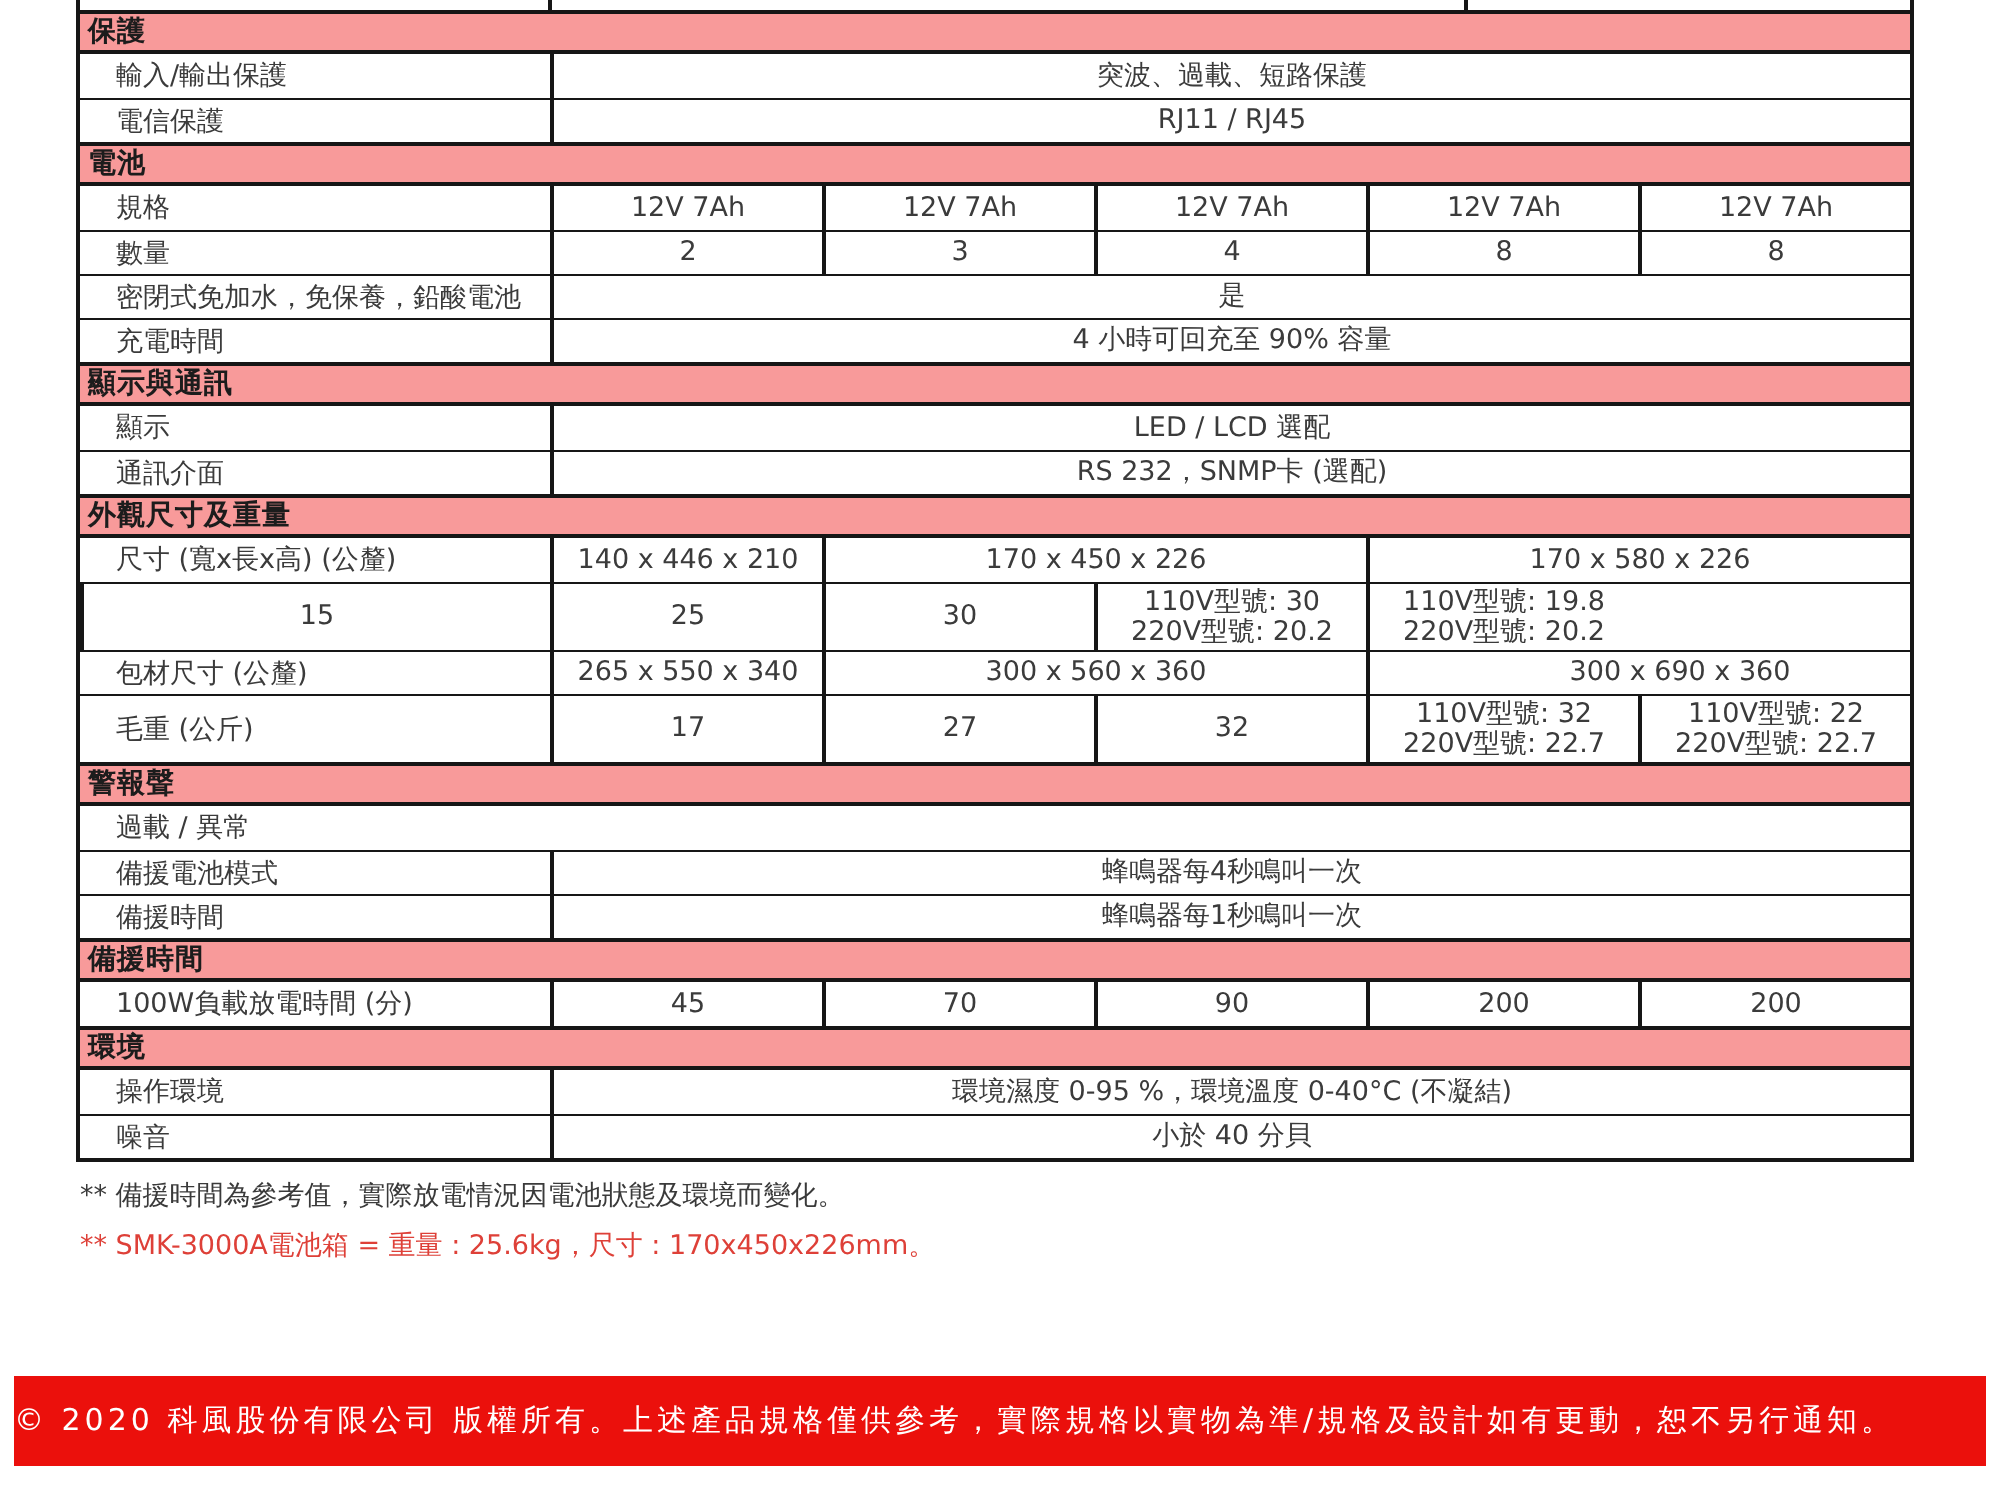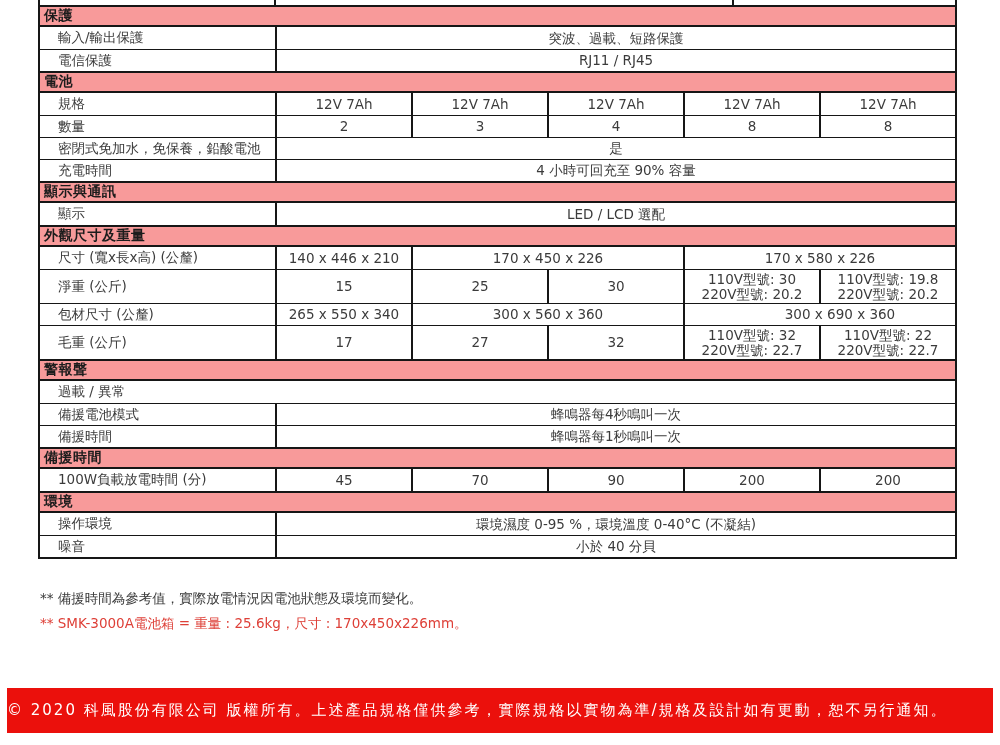--- a/index.html
+++ b/index.html
@@ -132,29 +132,32 @@
       </div>
       <div class="spec-row">
         <div class="row-label">充電時間</div>
         <div class="row-value" style="grid-column: span 5;">4 小時可回充至 90% 容量</div>
       </div>
       <div class="section-header">顯示與通訊</div>
       <div class="spec-row">
         <div class="row-label">顯示</div>
         <div class="row-value" style="grid-column: span 5;">LED / LCD 選配</div>
       </div>
+      <div class="spec-row">
+        <div class="row-label">通訊介面</div>
+        <div class="row-value" style="grid-column: span 5;">RS 232，SNMP卡 (選配)</div>
+      </div>
       <div class="section-header">外觀尺寸及重量</div>
       <div class="spec-row">
         <div class="row-label">尺寸 (寬x長x高) (公釐)</div>
         <div class="row-value">140 x 446 x 210</div>
         <div class="row-value" style="grid-column: span 2; text-align: center;">170 x 450 x 226</div>
         <div class="row-value" style="grid-column: span 2;">170 x 580 x 226</div>
       </div>
       <div class="spec-row tall">
-        <div class="row-label">淨重 (公斤)</div>
         <div class="row-value">15</div>
         <div class="row-value">25</div>
         <div class="row-value">30</div>
         <div class="row-value">
           <div>110V型號: 30</div>
           <div>220V型號: 20.2</div>
         </div>
         <div class="row-value">
           <div>110V型號: 19.8</div>
           <div>220V型號: 20.2</div>

